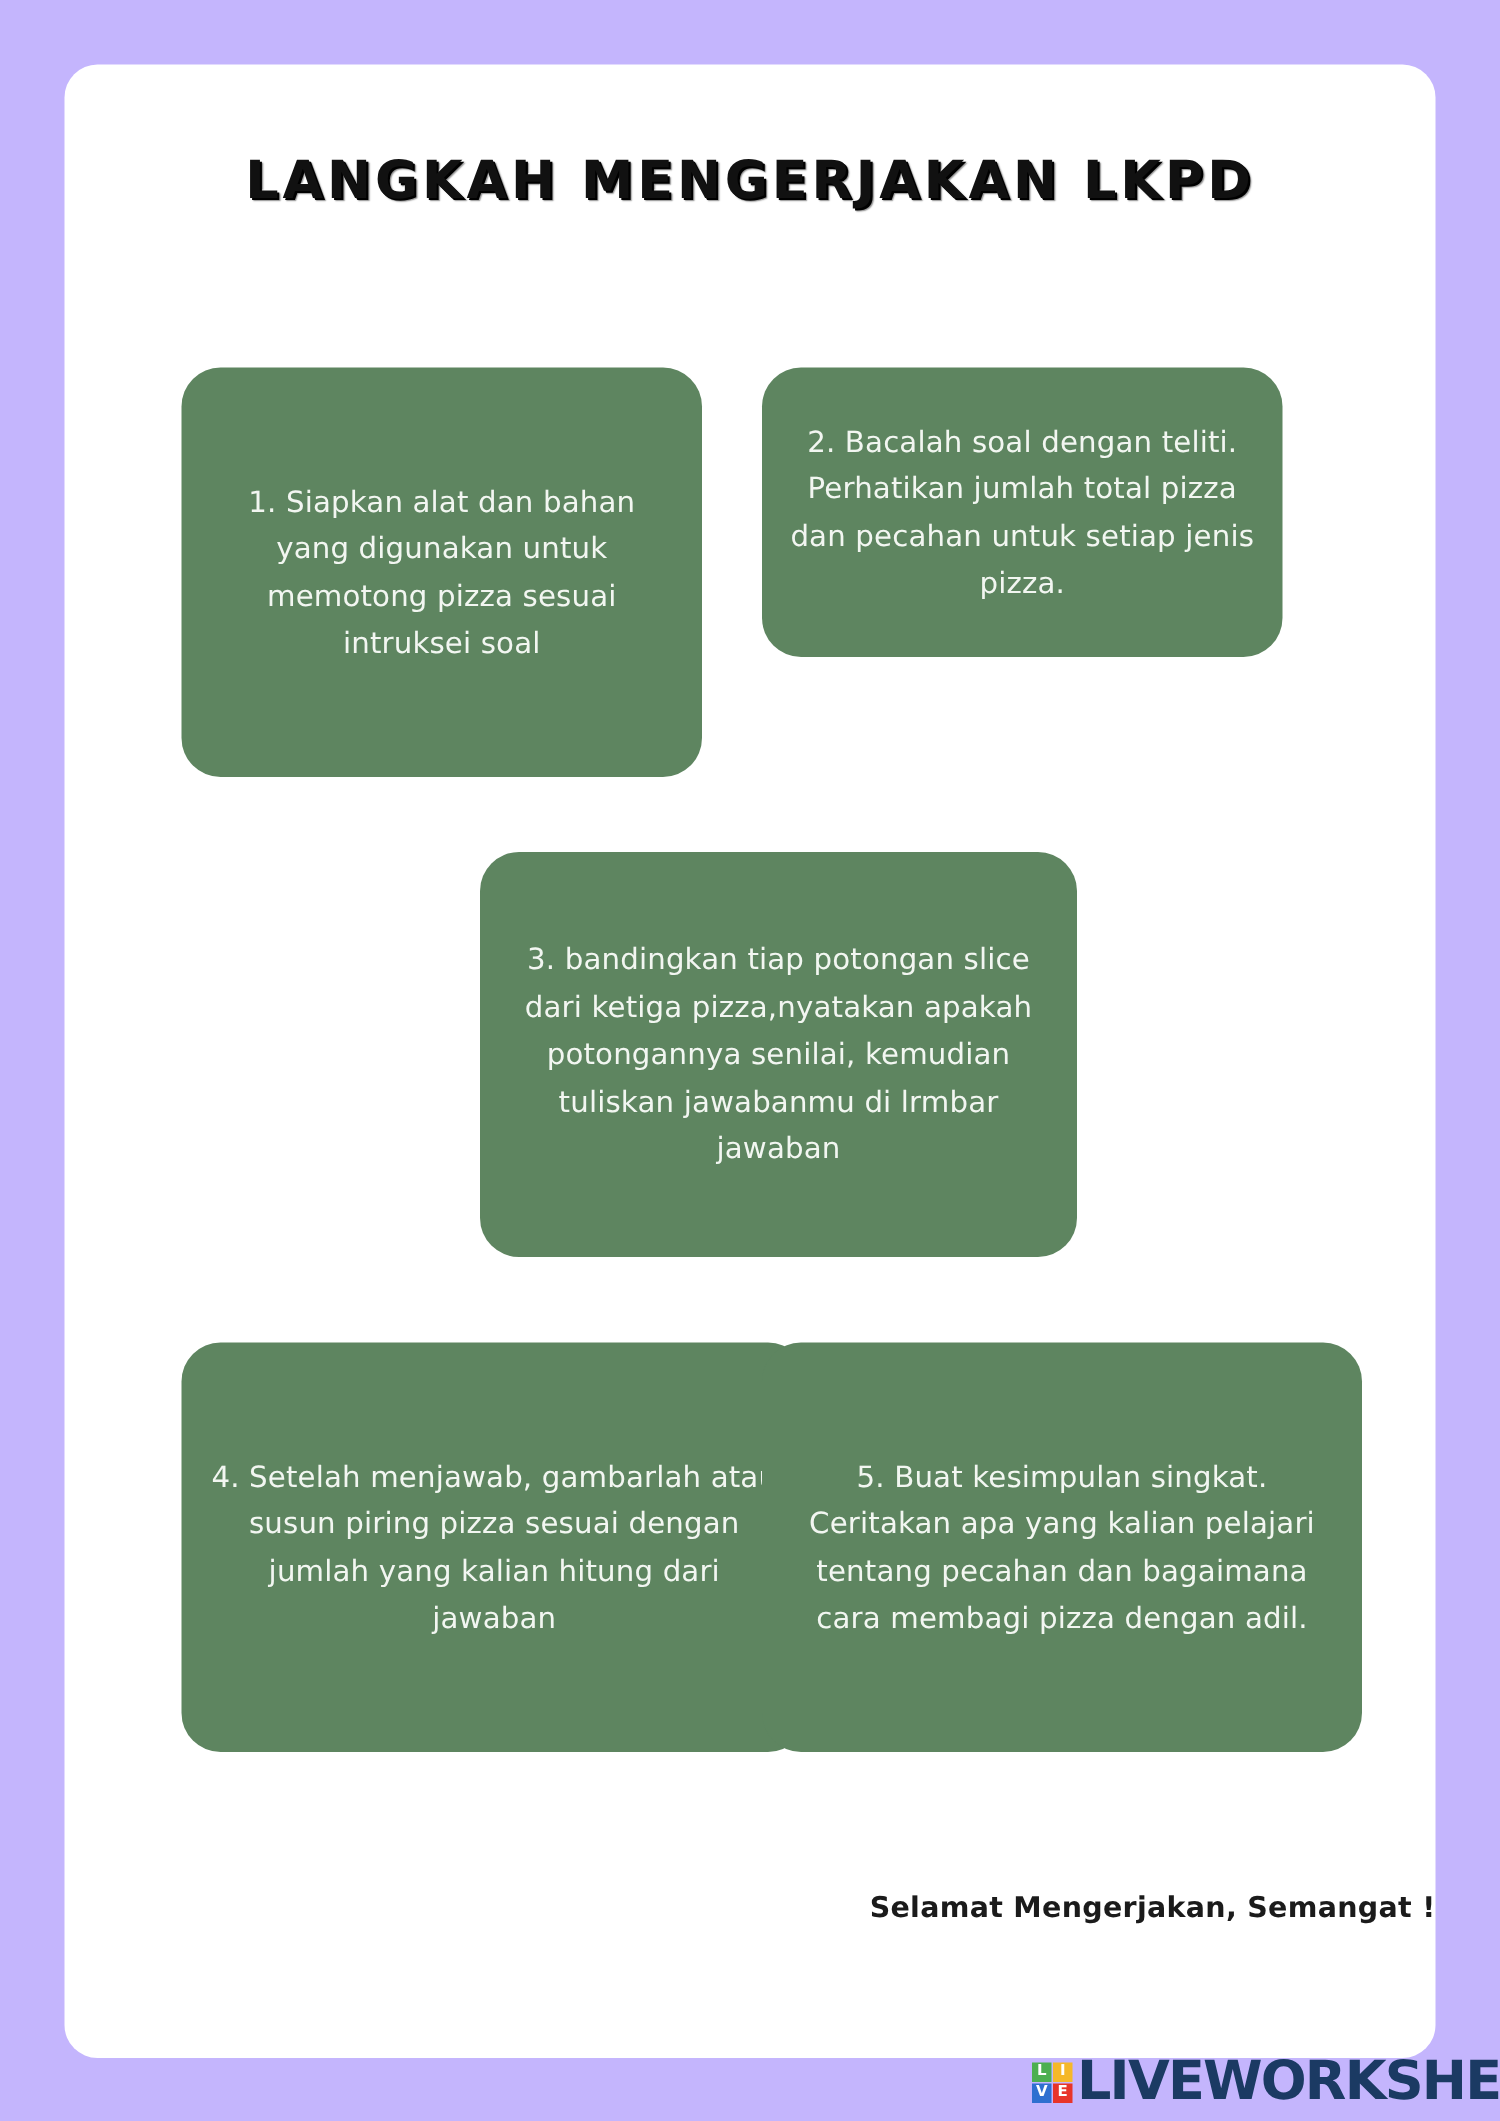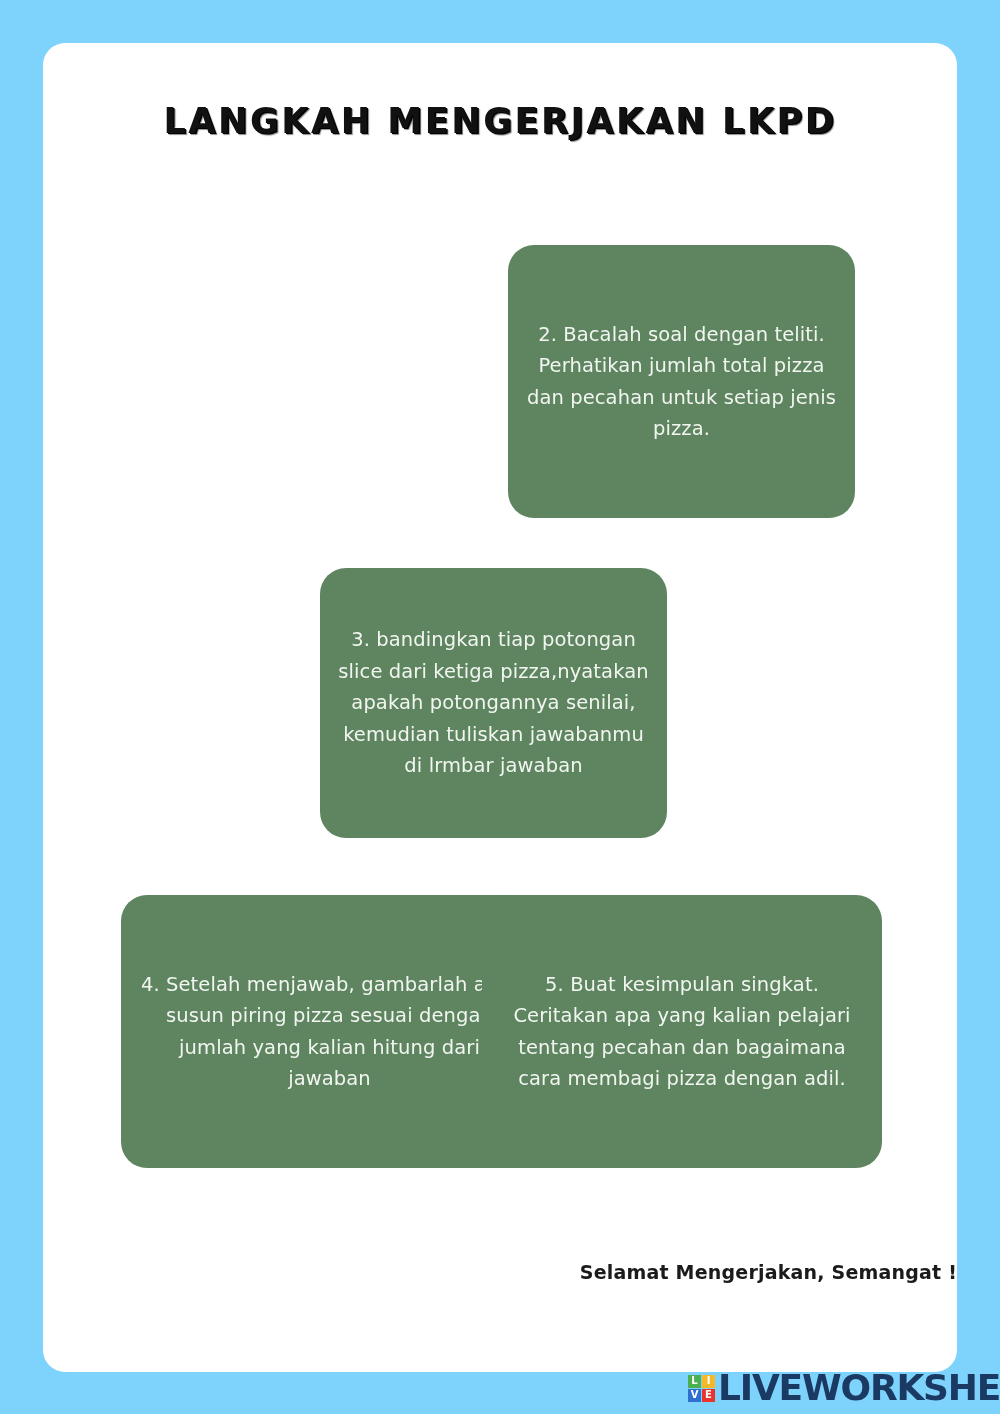--- a/index.html
+++ b/index.html
@@ -11,21 +11,21 @@
     height: 1414px;
     overflow: hidden;
     background: #f0a023;
     font-family: "Liberation Sans", sans-serif;
   }
 
   .page {
     position: relative;
     width: 1000px;
     height: 1414px;
-    background: #7dd3fc;
+    background: #c4b5fd;
     box-sizing: border-box;
   }
 
   
   .card {
     position: absolute;
     left: 43px;
     top: 43px;
     width: 914px;
     height: 1329px;
@@ -83,24 +83,24 @@
     font-family: "DejaVu Sans", sans-serif;
     font-size: 19.5px;
     line-height: 31.5px;
     font-weight: 400;
     letter-spacing: 0.1px;
     white-space: pre-line;
   }
 
   
   .box-1 { left: 78px;  top: 202px; width: 347px; height: 273px; }
-  .box-2 { left: 465px; top: 202px; width: 347px; height: 273px; }
-  .box-3 { left: 277px; top: 525px; width: 347px; height: 270px; align-items: center; }
+  .box-2 { left: 465px; top: 202px; width: 347px; height: 193px; }
+  .box-3 { left: 277px; top: 525px; width: 398px; height: 270px; align-items: center; }
   .box-4 { left: 78px;  top: 852px; width: 417px; height: 273px; }
-  .box-5 { left: 439px; top: 852px; width: 400px; height: 273px; }
+  .box-5 { left: 465px; top: 852px; width: 400px; height: 273px; }
 
   
   .footer-note {
     position: absolute;
     left: 0;
     top: 1218px;
     width: 914px;
     text-align: right;
     font-family: "DejaVu Sans", sans-serif;
     font-size: 19px;
@@ -157,20 +157,23 @@
 <div class="page">
 
   <div class="card">
 
     <div class="title-block">
       <span class="title-line">LANGKAH MENGERJAKAN LKPD</span>
     </div>
 
     <div class="steps">
 
+      <div class="step-box box-1">
+        <span class="step-text">1. Siapkan alat dan bahan yang digunakan untuk memotong pizza sesuai intruksei soal</span>
+      </div>
 
       <div class="step-box box-2">
         <span class="step-text">2. Bacalah soal dengan teliti. Perhatikan jumlah total pizza dan pecahan untuk setiap jenis pizza.</span>
       </div>
 
       <div class="step-box box-3">
         <span class="step-text">3. bandingkan tiap potongan slice dari ketiga pizza,nyatakan apakah potongannya senilai, kemudian tuliskan jawabanmu di lrmbar jawaban</span>
       </div>
 
       <div class="step-box box-4">

